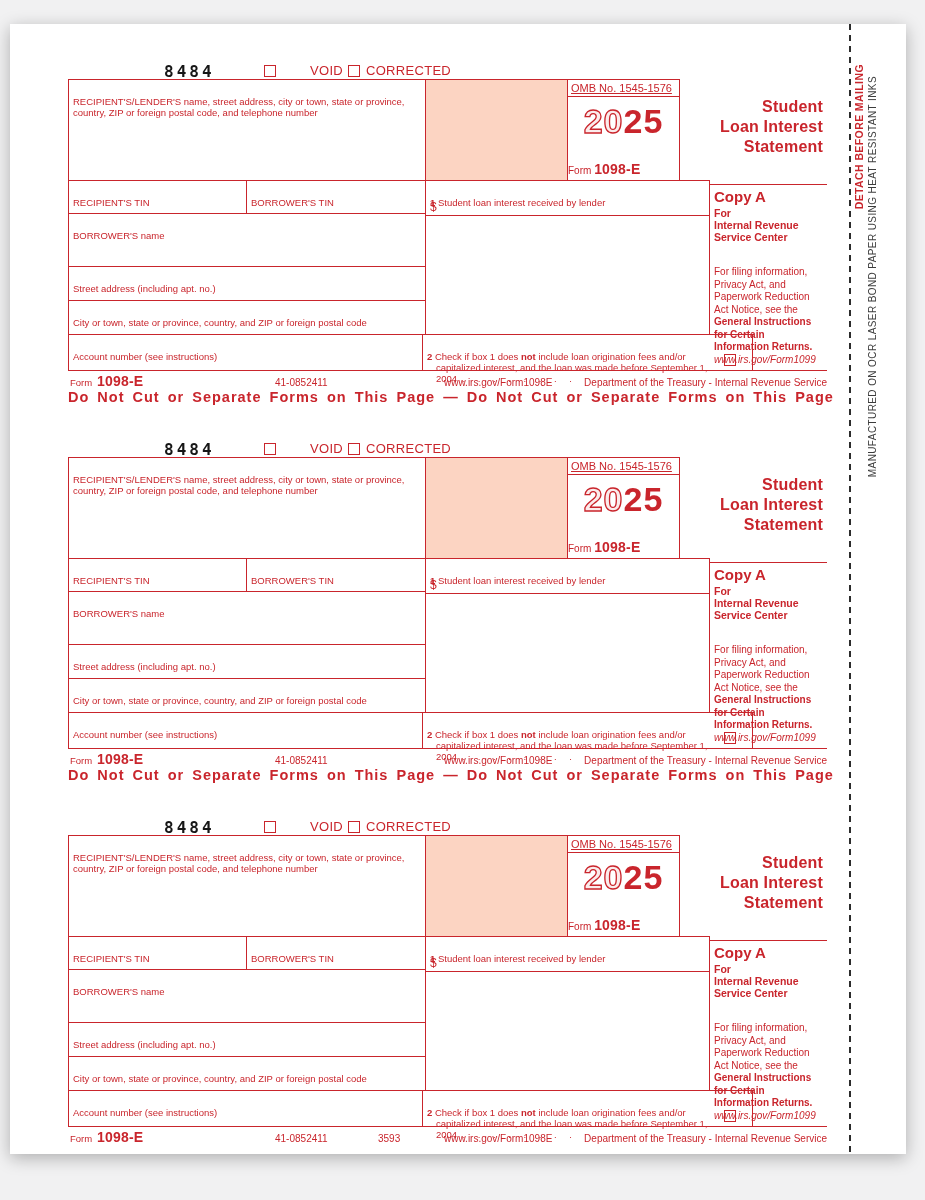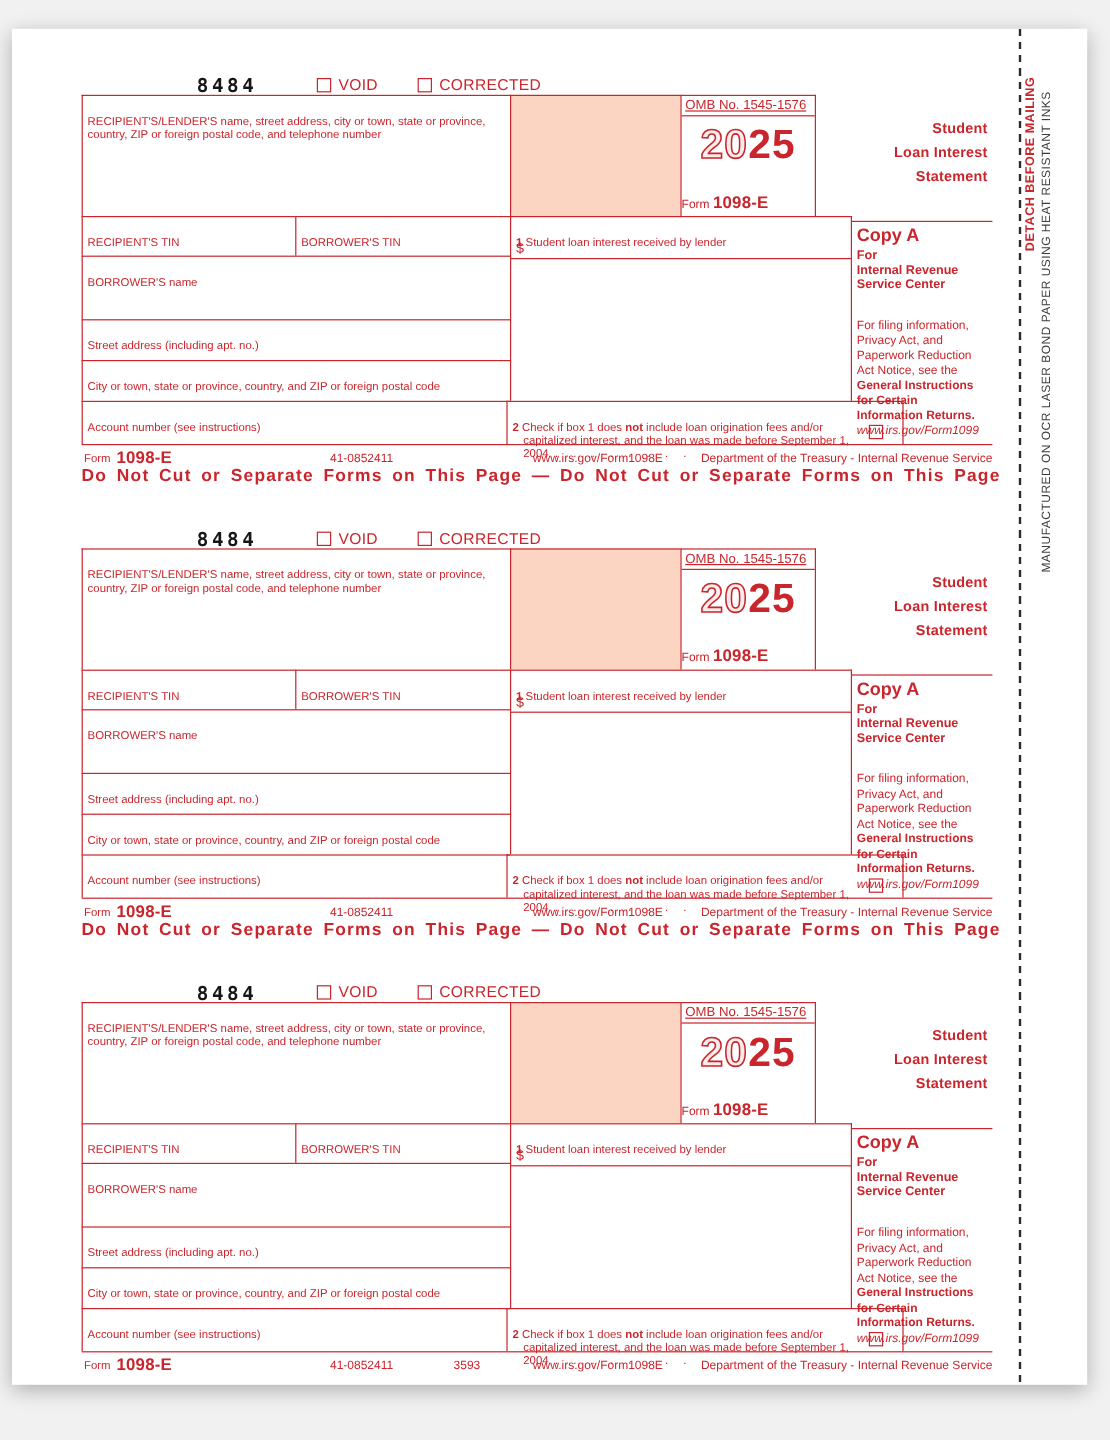--- a/index.html
+++ b/index.html
@@ -23,21 +23,21 @@
   .copy-block{position:relative;height:343px;margin-bottom:35px;color:var(--form-red);}
   .copy-block:last-child{margin-bottom:0;}
 
   
   .print-number{
     position:absolute;left:96px;top:0;
     font-family:"DejaVu Sans Mono", monospace;
     font-size:16px;font-weight:bold;letter-spacing:3px;color:var(--ocr-black);
   }
   .chk-group{position:absolute;top:1px;display:flex;align-items:center;}
-  .chk-void{left:196px;}
+  .chk-void{left:196px;gap:28px;}
   .chk-corrected{left:280px;}
   .cb{display:inline-block;width:12px;height:12px;border:1.5px solid var(--form-red);background:#fff;}
   .cb-label{color:var(--form-red);font-size:13px;margin-left:6px;letter-spacing:.3px;}
 
   
   .cell{
     position:absolute;border-left:1px solid var(--form-red);border-top:1px solid var(--form-red);
     color:var(--form-red);font-size:9.5px;line-height:11px;padding:16px 4px;
   }
   .br{border-right:1px solid var(--form-red);}
@@ -58,21 +58,21 @@
   .c-box2{left:354px;top:272px;width:331px;height:36px;padding-right:34px;}
   .c-copya{left:642px;top:122px;width:117px;height:190px;border-left:none;padding:3px 4px;}
 
   .omb-label{font-size:11px;padding:3px 3px 2px;border-bottom:1px solid var(--form-red);text-align:left;text-decoration:underline;}
   .year{ text-align:center;margin-top:7px;font-size:34px;font-weight:bold;letter-spacing:1px;line-height:34px;}
   .year-outline{color:#fbecec;-webkit-text-stroke:1.3px var(--form-red);}
   .year-bold{color:var(--form-red);}
   .omb-form{position:absolute;bottom:4px;left:0;width:100%;text-align:left;font-size:10px;}
   .omb-form b{font-size:14px;letter-spacing:.2px;}
 
-  .title-line{font-size:12px;font-weight:bold;line-height:20px;letter-spacing:.2px;}
+  .title-line{font-size:16px;font-weight:bold;line-height:20px;letter-spacing:.2px;}
 
   .box-num{font-weight:bold;}
   .dollar{position:absolute;left:4px;bottom:2px;font-size:12px;}
   .hang{display:block;padding-left:9px;text-indent:-9px;}
   .dots{letter-spacing:5px;}
   .box2-cb{position:absolute;right:16px;bottom:4px;width:12px;height:12px;border:1.5px solid var(--form-red);background:#fff;}
 
   .copya-title{font-size:15px;font-weight:bold;line-height:17px;margin-bottom:2px;}
   .copya-for{font-size:10.5px;font-weight:bold;line-height:12px;}
   .filing{margin-top:23px;}

